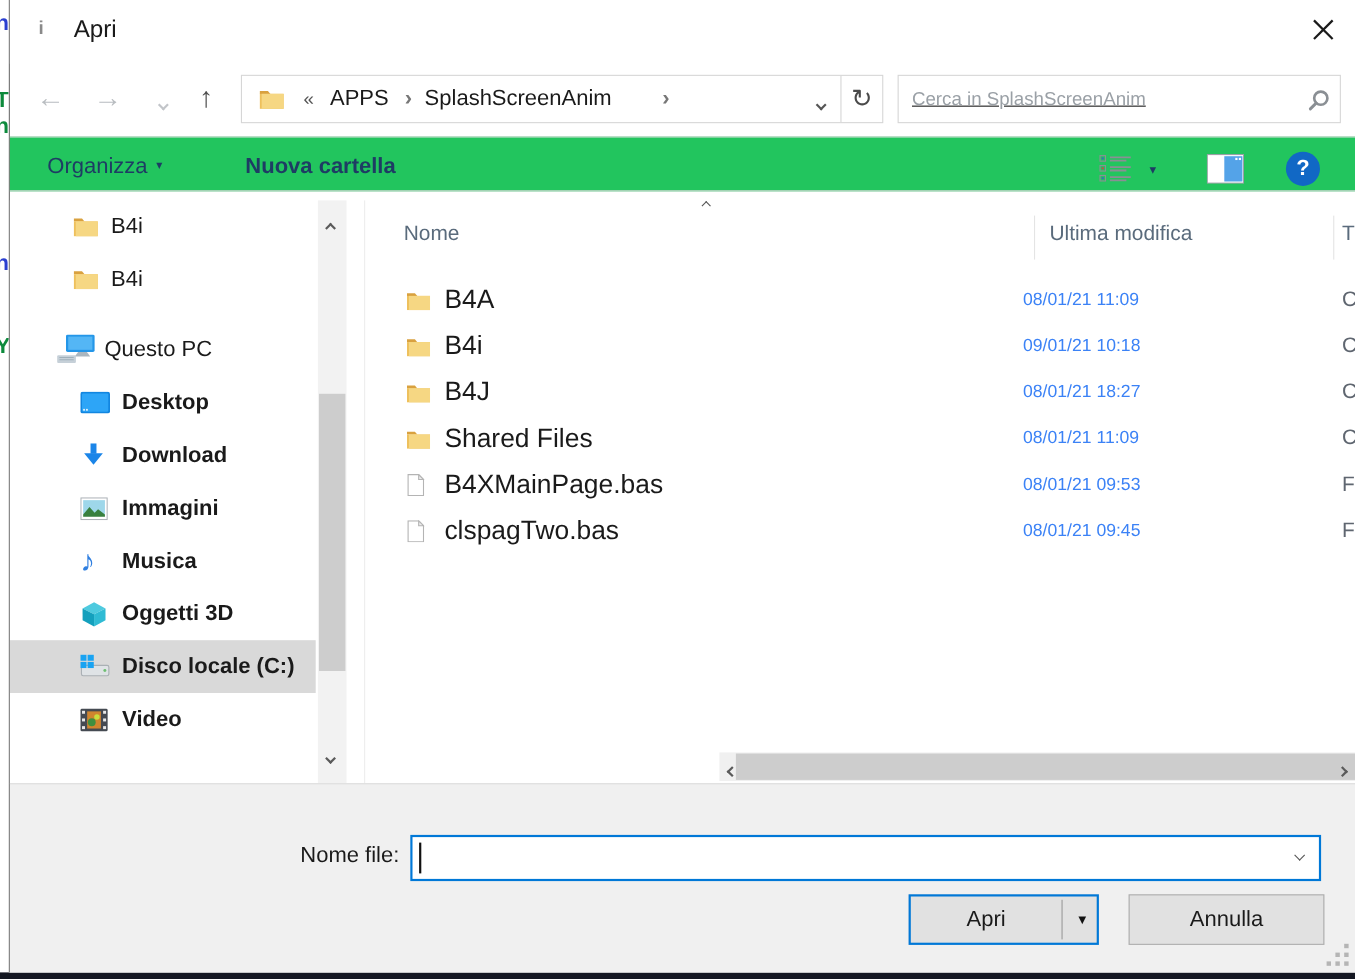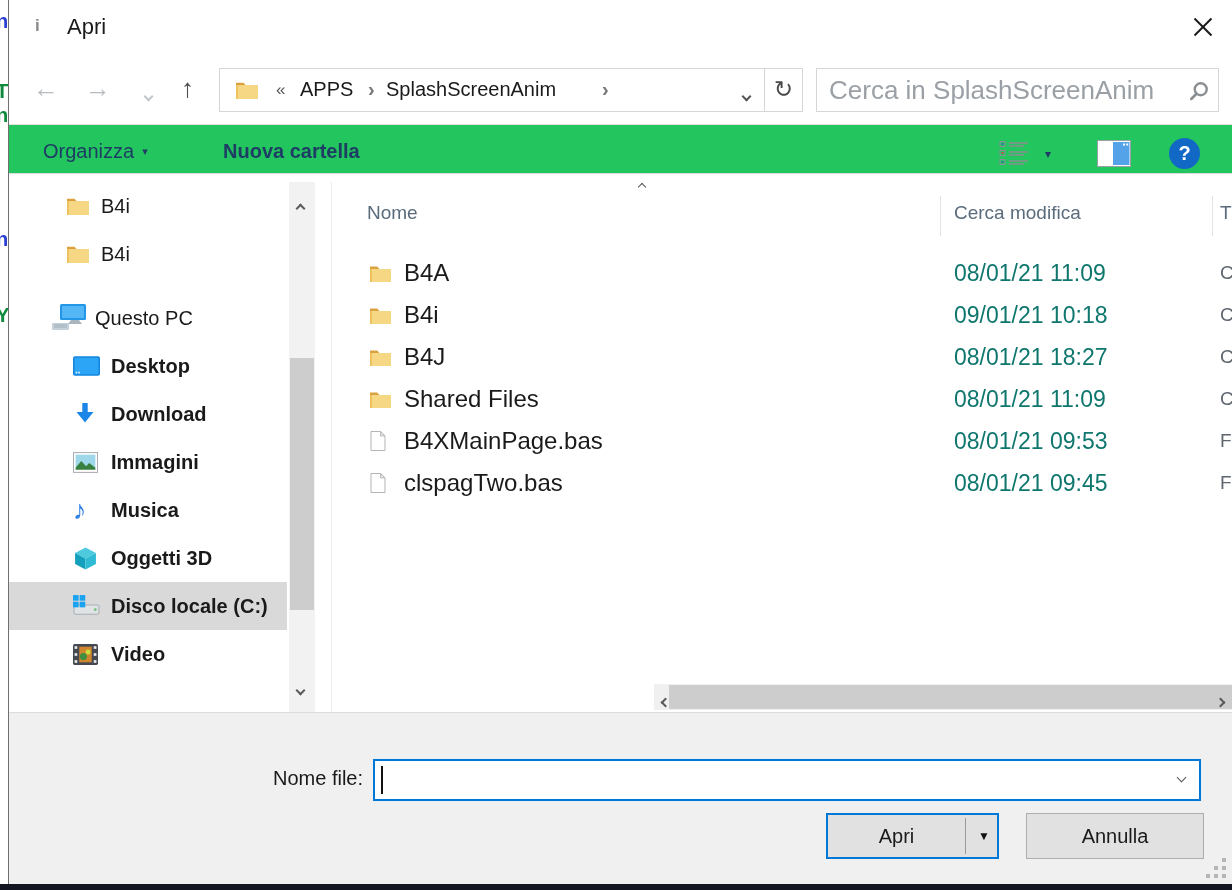--- a/index.html
+++ b/index.html
@@ -46,21 +46,21 @@
   .crumb { position:absolute; top:9px; font-size:20px; color:#1a1a1a; white-space:nowrap; }
   .c-ovf { left:56px; color:#555; font-size:17px; top:11px; }
   .c-1 { left:80px; }
   .s-1 { left:148px; color:#777; font-weight:bold; }
   .c-2 { left:166px; }
   .s-2 { left:382px; color:#777; font-weight:bold; }
   .addr-drop { position:absolute; right:52px; top:17px; color:#555; }
   .refresh-btn { position:absolute; right:0; top:0; width:38px; height:42px; border-left:1px solid #d6d6d6; color:#4a4a4a; font-size:23px; text-align:center; line-height:40px; cursor:pointer; }
 
   .searchbox { position:absolute; left:807px; top:10px; width:403px; height:44px; border:1px solid #d6d6d6; background:#fff; }
-  .searchbox input { position:absolute; left:12px; top:2px; width:340px; height:38px; border:none; outline:none; font-size:26px; color:#1a1a1a; font-family:inherit; }
+  .searchbox input { position:absolute; left:12px; top:2px; width:340px; height:38px; border:none; outline:none; font-size:17px; color:#1a1a1a; font-family:inherit;text-decoration:underline; }
   .searchbox input::placeholder { color:#9aa0a6; opacity:1; }
   .search-mag { position:absolute; right:8px; top:11px; }
 
   
   .toolbar { position:absolute; left:0; top:124px; width:100%; height:50px; background:#22c55e; border-top:1px solid #e2e2e2; border-bottom:1px solid #d9d9d9; color:#1e3c64; }
   .tb-label { position:absolute; top:15px; font-size:20px; cursor:pointer; }
   .tb-org { left:34px; }
   .tb-org b { font-size:11px; vertical-align:3px; margin-left:8px; font-weight:normal; }
   .tb-new { left:214px;font-weight:bold; }
   .tb-views { position:absolute; left:990px; top:15px; cursor:pointer; }
@@ -94,21 +94,21 @@
   .fh-nome { position:absolute; left:35px; top:10px; cursor:pointer; }
   .fh-mod  { position:absolute; left:622px; top:10px; cursor:pointer; }
   .fh-tipo { position:absolute; left:888px; top:10px; cursor:pointer; }
   .fh-div1 { position:absolute; left:608px; top:4px; height:40px; border-left:1px solid #e4e4e4; }
   .fh-div2 { position:absolute; left:880px; top:4px; height:40px; border-left:1px solid #e4e4e4; }
 
   .frows { position:absolute; left:0; top:70px; width:100%; }
   .frow { position:relative; height:42px; display:flex; align-items:center; cursor:pointer; }
   .ficon { position:absolute; left:38px; display:inline-flex; }
   .fname { position:absolute; left:72px; font-size:24px; color:#1a1a1a; white-space:nowrap; }
-  .fdate { position:absolute; left:622px; font-size:23px; color:#0f766e; white-space:nowrap; }
+  .fdate { position:absolute; left:598px; font-size:16px; color:#3b82f6; white-space:nowrap; }
   .ftype { position:absolute; left:888px; font-size:19px; color:#5f6670; white-space:nowrap; }
 
   .h-scroll { position:absolute; left:322px; bottom:2px; right:0; height:26px; background:#f0f0f0; }
   .h-scroll .arr { position:absolute; top:8px; color:#5a5a5a; }
   .h-lf { left:8px; }
   .h-rt { right:8px; }
   .h-thumb { position:absolute; left:15px; top:1px; width:575px; height:24px; background:#cdcdcd; }
 
   
   .footer { position:absolute; left:0; top:712px; width:100%; height:172px; background:#f0f0f0; border-top:1px solid #dcdcdc; }
@@ -344,21 +344,21 @@
         <span class="arr v-up"><span class="chv up"></span></span>
         <div class="v-thumb"></div>
         <span class="arr v-dn"><span class="chv down"></span></span>
       </div>
 
       <div class="filelist">
         <span class="chv sortcaret" style="transform:rotate(-135deg);"></span>
         <div class="fheader">
           <span class="fh-nome">Nome</span>
           <span class="fh-div1"></span>
-          <span class="fh-mod">Cerca modifica</span>
+          <span class="fh-mod">Ultima modifica</span>
           <span class="fh-div2"></span>
           <span class="fh-tipo">T</span>
         </div>
 
         <div class="frows">
           <div class="frow">
             <span class="ficon">
                 <svg width="21" height="17" viewBox="0 0 21 17">
                   <path d="M0 1.5h7.2l2.2 2.6H0z" fill="#d9a13f"></path>
                   <rect y="4" width="21" height="13" fill="#eec05c"></rect>

